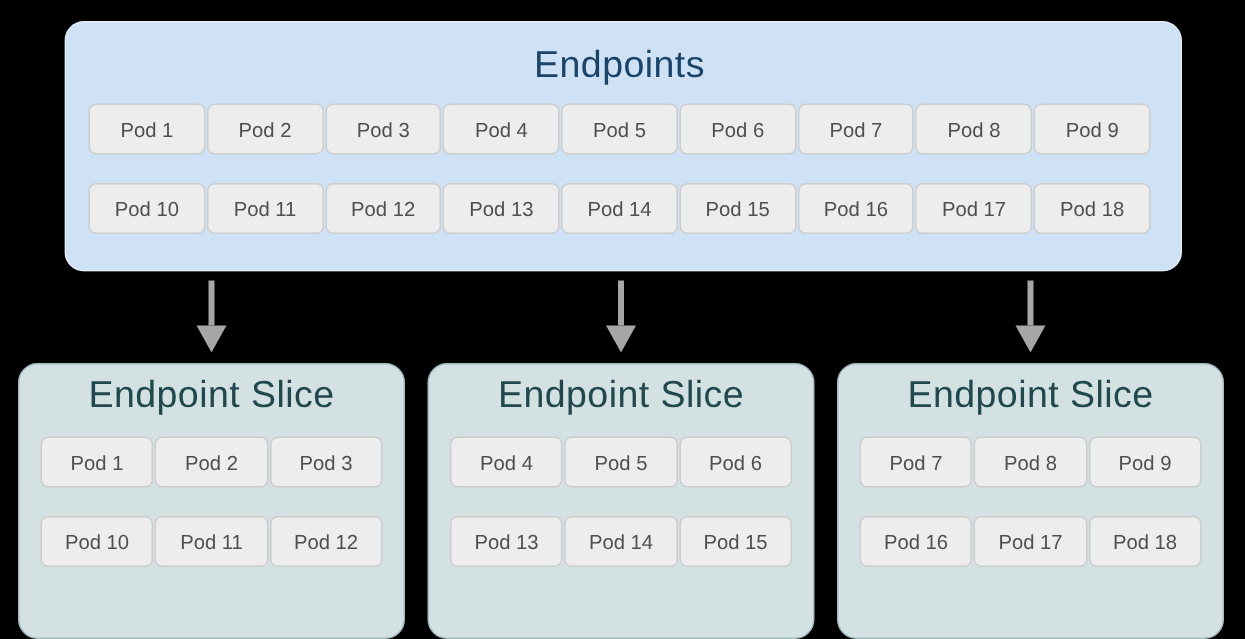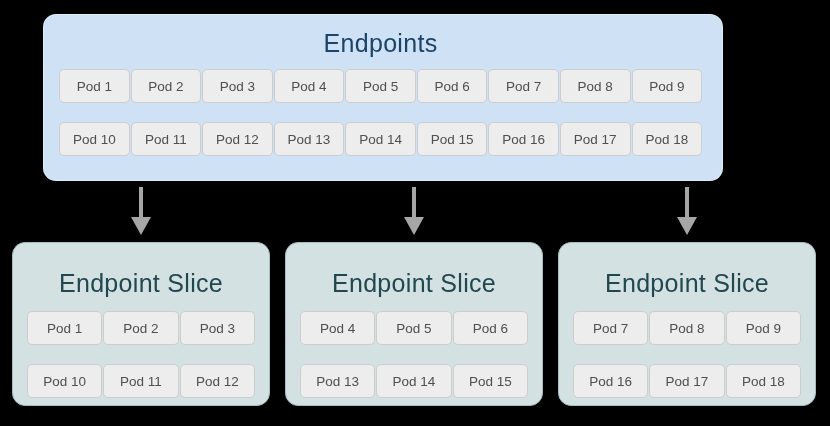--- a/index.html
+++ b/index.html
@@ -14,21 +14,21 @@
     background: var(--background, #000);
     font-family: "Liberation Sans", sans-serif;
     overflow: hidden;
   }
 
   
   .endpoints-box {
     position: absolute;
     left: 43px;
     top: 14px;
-    width: 680px;
+    width: 745px;
     height: 167px;
     box-sizing: border-box;
     background: var(--endpoints-fill, #cfe1f4);
     border: 1px solid rgba(255, 255, 255, 0.35);
     border-radius: 13px;
     padding: 8px 20px 0 15px;
   }
   .box-title {
     margin: 0;
     text-align: center;
@@ -82,26 +82,26 @@
     border-left: 10px solid transparent;
     border-right: 10px solid transparent;
     border-top: 18px solid var(--arrow, #a6a6a6);
   }
 
   
   .slice-box {
     position: absolute;
     top: 242px;
     width: 258px;
-    height: 164px;
+    height: 184px;
     box-sizing: border-box;
     background: var(--slice-fill, #d3e1e3);
     border: 1px solid var(--slice-border, #a3bcc0);
     border-radius: 13px;
-    padding: 20px 14px 0 14px;
+    padding: 0 14px 0 14px;
   }
   .slice-box .box-title {
     color: var(--slice-title, #21484e);
   }
   .slice-box .pod-row.row-1 { margin-top: 8px; }
   .slice-box .pod-row.row-2 { margin-top: 19px; }
 
   .slice-1 { left: 12px; }
   .slice-2 { left: 285px; }
   .slice-3 { left: 558px; }

